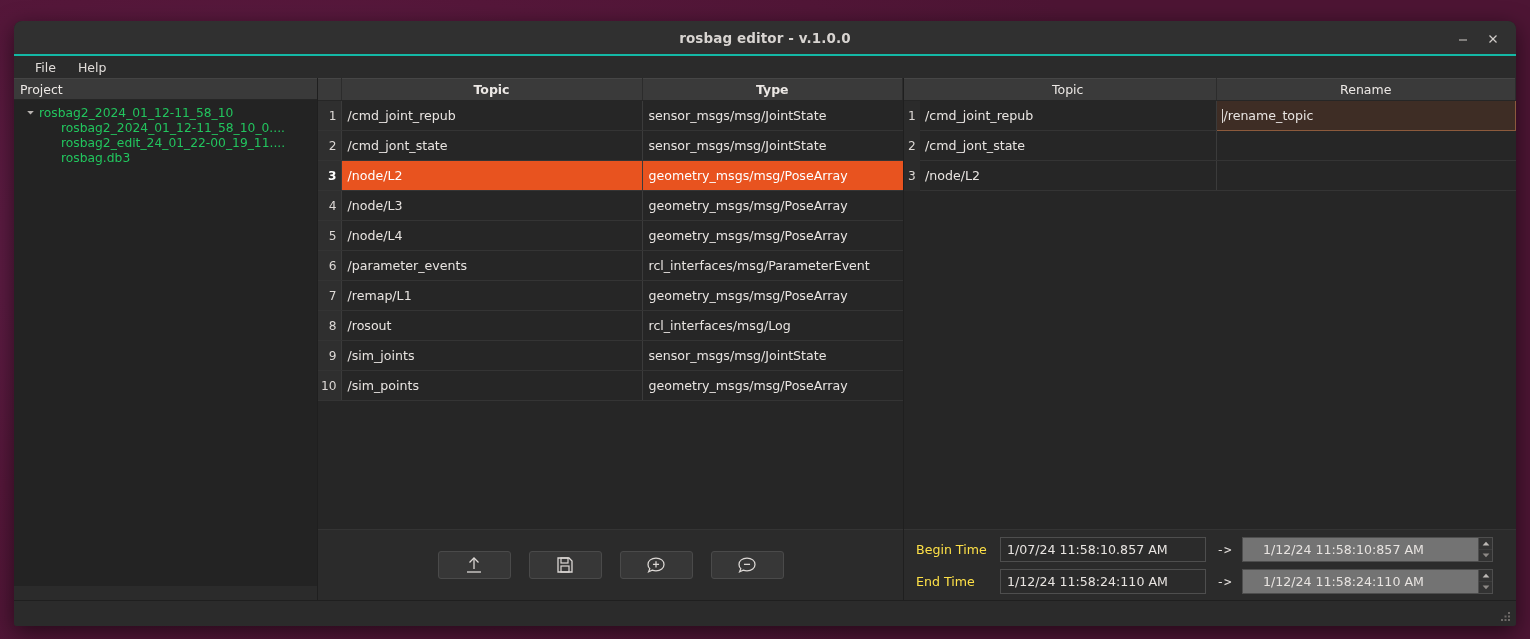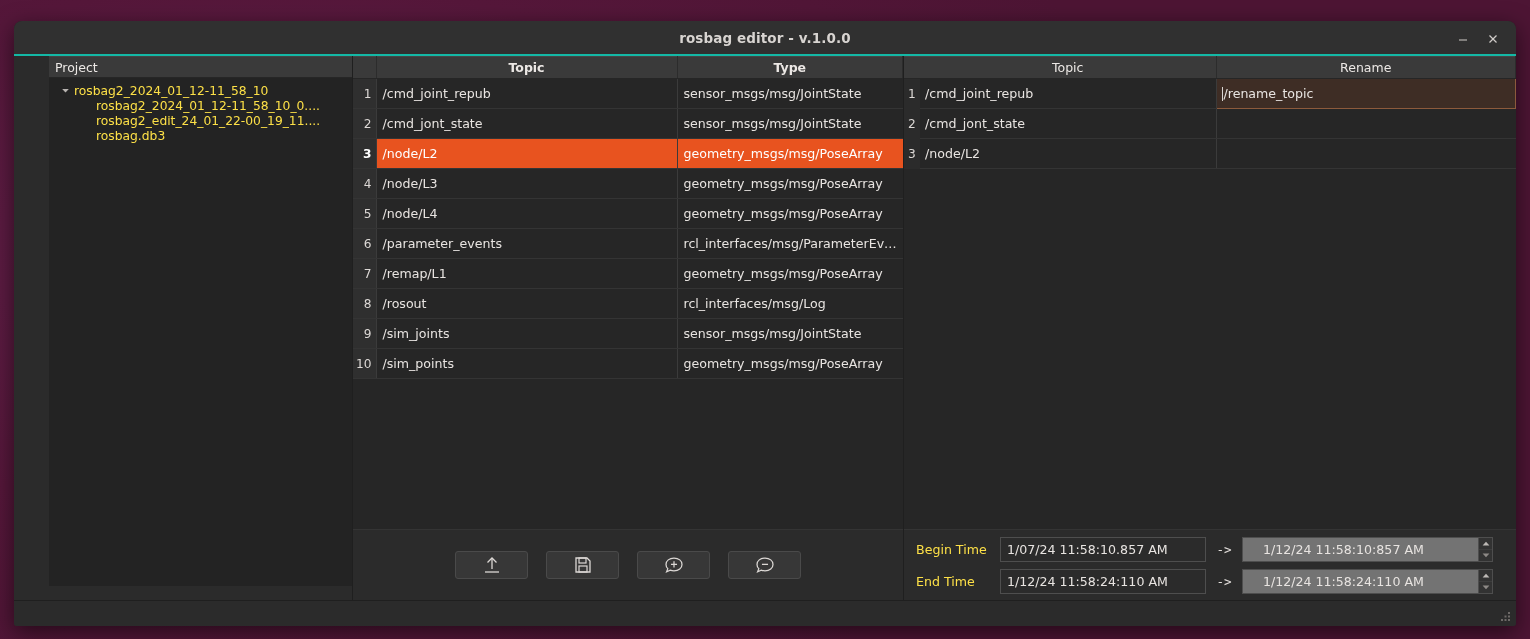--- a/index.html
+++ b/index.html
@@ -60,33 +60,32 @@
   
   .body{ flex:1; display:flex; min-height:0; background:#2b2b2b; }
 
   
   .tree-pane{
     width:304px; flex:0 0 304px;
     background:#2b2b2b;
     border-right:1px solid #1f1f1f;
     display:flex; flex-direction:column;
     padding-bottom:14px;
-    margin-left:35px;
   }
   .tree-head{
     height:22px; flex:0 0 22px;
     background:#3a3a3a;
     border-bottom:1px solid #262626;
     border-top:1px solid #444;
     display:flex; align-items:center;
     padding-left:6px;
     font-size:12.5px; color:#ece8e5;
   }
   .tree-body{ flex:1; background:#232323; padding-top:5px; }
-  .tree-row{ display:flex; align-items:center; height:15px; font-size:12.3px; color:#fde047; }
+  .tree-row{ display:flex; align-items:center; height:15px; font-size:12.3px; color:#22c55e; }
   .tree-row.root{ padding-left:10px; }
   .tree-row.child{ padding-left:47px; }
   .caret{
     width:13px; height:13px; display:flex; align-items:center; justify-content:center;
     margin-right:2px; flex:0 0 13px;
   }
 
   
   .center-pane{
     flex:1; min-width:0;
@@ -242,20 +241,24 @@
       </div>
       <div class="wbtn">
         <svg width="14" height="14" viewBox="0 0 14 14">
           <line x1="3.5" y1="3.5" x2="10.5" y2="10.5" stroke="#cfcbc8" stroke-width="1.3"></line>
           <line x1="10.5" y1="3.5" x2="3.5" y2="10.5" stroke="#cfcbc8" stroke-width="1.3"></line>
         </svg>
       </div>
     </div>
   </div>
 
+  <div class="menubar">
+    <span class="menu-item">File</span>
+    <span class="menu-item">Help</span>
+  </div>
 
   <div class="body">
 
     <div class="tree-pane">
       <div class="tree-head">Project</div>
       <div class="tree-body">
         <div class="tree-row root">
           <span class="caret">
             <svg width="9" height="9" viewBox="0 0 9 9">
                 <path d="M1.2 3 L7.8 3 L4.5 6.6 Z" fill="#b8b4b1"></path>

